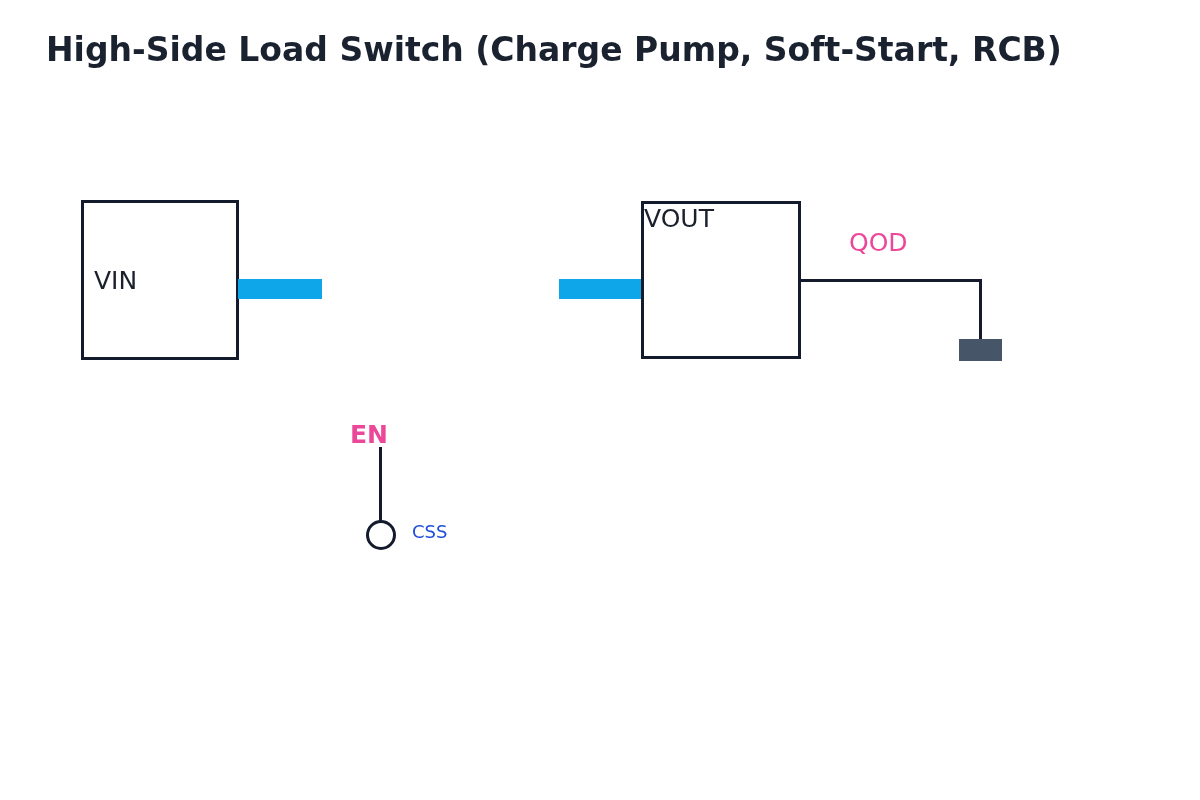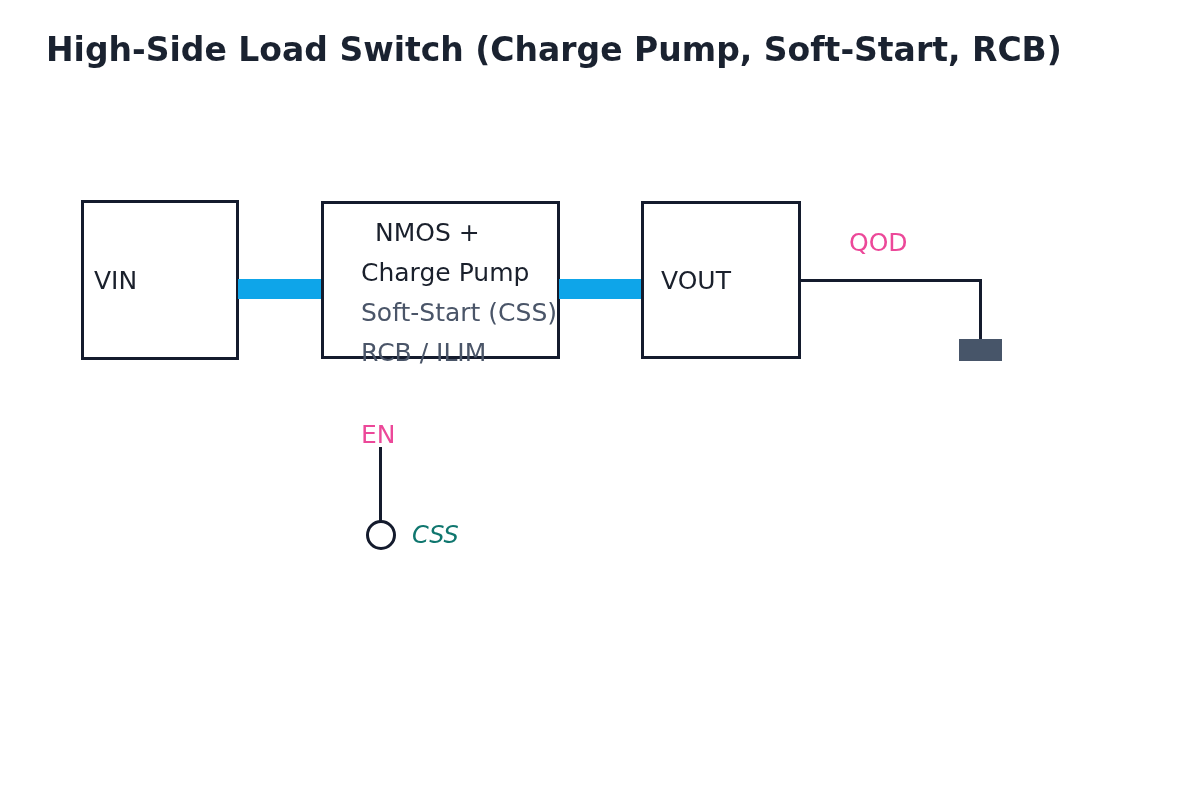--- a/index.html
+++ b/index.html
@@ -55,40 +55,38 @@
   .sw-line { white-space: nowrap; }
   .sw-line.navy { color: #1a202c; }
   .sw-line.slate { color: #4a5568; }
   .sw-line.indent { text-indent: 14px; }
   .box-vout {
     left: 641px;
     top: 201px;
     width: 160px;
     height: 158px;
     display: flex;
-    align-items: center;
-    padding-left: 17px;
     font-size: 25px;
   }
   .connector {
     position: absolute;
     height: 20px;
     background: #0ea5e9;
   }
   .connector-1 { left: 238px; top: 279px; width: 84px; }
   .connector-2 { left: 559px; top: 279px; width: 84px; }
   .label {
     position: absolute;
     color: #ec4899;
     font-size: 25px;
     white-space: nowrap;
   }
   .qod-label { left: 849px; top: 228px; }
-  .en-label  { left: 361px; top: 420px; }
-  .css-label { left: 412px; top: 521px; font-size: 24px; color: #0f766e; font-style: italic; }
+  .en-label  { left: 350px; top: 420px; font-weight: bold; }
+  .css-label { left: 412px; top: 521px; font-size: 18px; color: #1d4ed8; }
   .wire {
     position: absolute;
     background: #141b2d;
   }
   .qod-wire-h { left: 801px; top: 279px; width: 181px; height: 3px; }
   .qod-wire-v { left: 979px; top: 279px; width: 3px; height: 62px; }
   .en-wire    { left: 379px; top: 447px; width: 3px; height: 74px; }
   .ground-pad {
     position: absolute;
     left: 959px;
@@ -115,26 +113,20 @@
 <div class="canvas">
 
   <h1 class="title">High-Side Load Switch (Charge Pump, Soft-Start, RCB)</h1>
 
   <div class="node box-vin">
     <span>VIN</span>
   </div>
 
   <div class="connector connector-1"></div>
 
-  <div class="node box-switch">
-    <div class="sw-line navy indent">NMOS +</div>
-    <div class="sw-line navy">Charge Pump</div>
-    <div class="sw-line slate">Soft-Start (CSS)</div>
-    <div class="sw-line slate">RCB / ILIM</div>
-  </div>
 
   <div class="connector connector-2"></div>
 
   <div class="node box-vout">
     <span>VOUT</span>
   </div>
 
   <div class="label qod-label">QOD</div>
   <div class="wire qod-wire-h"></div>
   <div class="wire qod-wire-v"></div>

